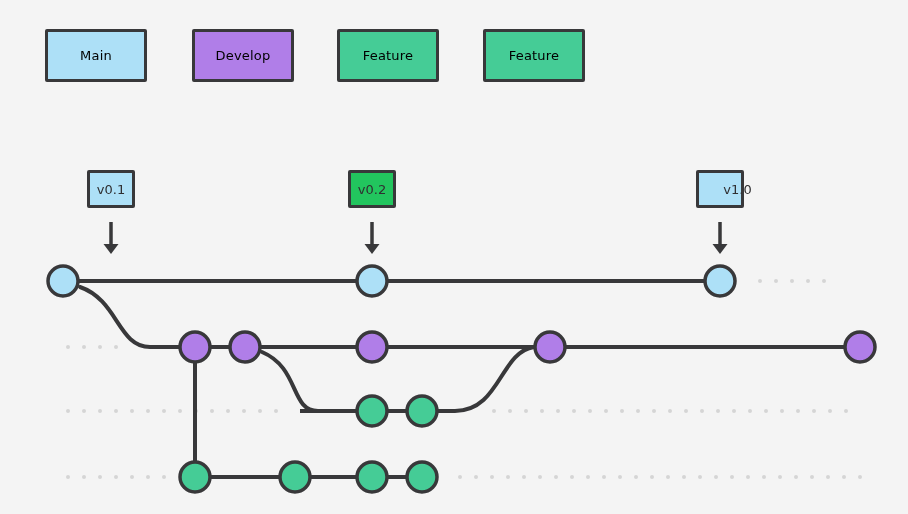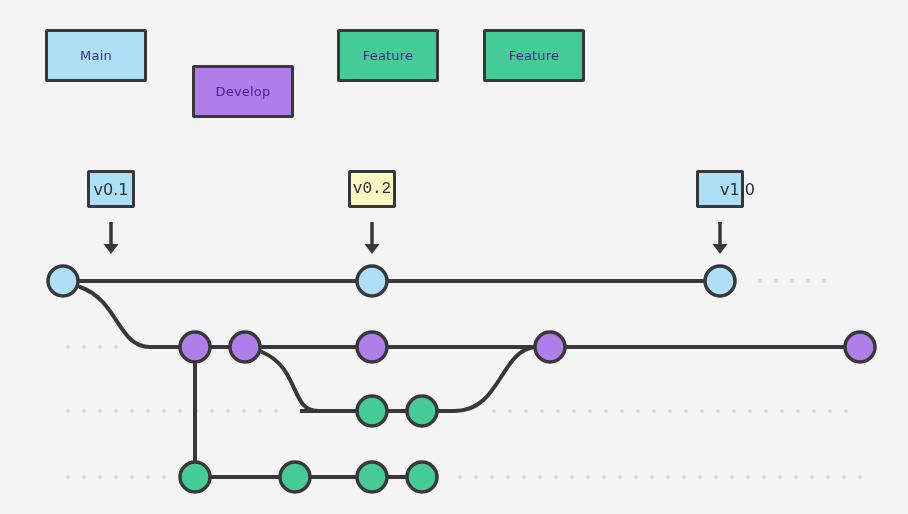--- a/index.html
+++ b/index.html
@@ -30,62 +30,62 @@
   }
   .legend-box {
     position: absolute;
     box-sizing: border-box;
     border: 3px solid #38383a;
     border-radius: 2px;
     display: flex;
     align-items: center;
     justify-content: center;
     font-size: 13px;
-    color: #4c1d95;
+    color: #000000;
     letter-spacing: 0.2px;
     font-family: "DejaVu Sans", sans-serif;
   }
   .tag-box {
     position: absolute;
     box-sizing: border-box;
     border: 3px solid #38383a;
     border-radius: 2px;
     display: flex;
     align-items: center;
     justify-content: center;
-    font-size: 16px;
+    font-size: 13px;
     color: #2f2f31;
     font-family: "DejaVu Sans", sans-serif;
   }
 </style>
 </head>
 <body>
 
 <div id="stage">
 
   <div id="legend-layer">
       <div class="legend-box" style="left: 45px; top: 29px; width: 102px; height: 53px; background: rgb(173, 224, 247); border-color: rgb(56, 56, 58);">
         <span>Main</span>
       </div>
-      <div class="legend-box" style="left: 192px; top: 29px; width: 102px; height: 53px; background: rgb(176, 126, 232); border-color: rgb(56, 56, 58); margin-top: 36px;">
+      <div class="legend-box" style="left: 192px; top: 29px; width: 102px; height: 53px; background: rgb(176, 126, 232); border-color: rgb(56, 56, 58);">
         <span>Develop</span>
       </div>
       <div class="legend-box" style="left: 337px; top: 29px; width: 102px; height: 53px; background: rgb(69, 204, 150); border-color: rgb(56, 56, 58);">
         <span>Feature</span>
       </div>
       <div class="legend-box" style="left: 483px; top: 29px; width: 102px; height: 53px; background: rgb(69, 204, 150); border-color: rgb(56, 56, 58);">
         <span>Feature</span>
       </div>
     </div>
 
   <div id="tag-layer">
       <div class="tag-box" style="left: 87px; top: 170px; width: 48px; height: 38px; background: rgb(173, 224, 247); border-color: rgb(56, 56, 58);">
         <span>v0.1</span>
       </div>
-      <div class="tag-box" style="left: 348px; top: 170px; width: 48px; height: 38px; background: #fef9c3; border-color: rgb(56, 56, 58); font-family: Liberation Mono, monospace;">
+      <div class="tag-box" style="left: 348px; top: 170px; width: 48px; height: 38px; background: #22c55e; border-color: rgb(56, 56, 58);">
         <span>v0.2</span>
       </div>
       <div class="tag-box" style="left: 696px; top: 170px; width: 48px; height: 38px; background: rgb(173, 224, 247); border-color: rgb(56, 56, 58); padding-left: 35px;">
         <span>v1.0</span>
       </div>
     </div>
 
   <svg class="diagram" viewBox="0 0 908 514">
     <g id="dotted-layer">
         <g>

